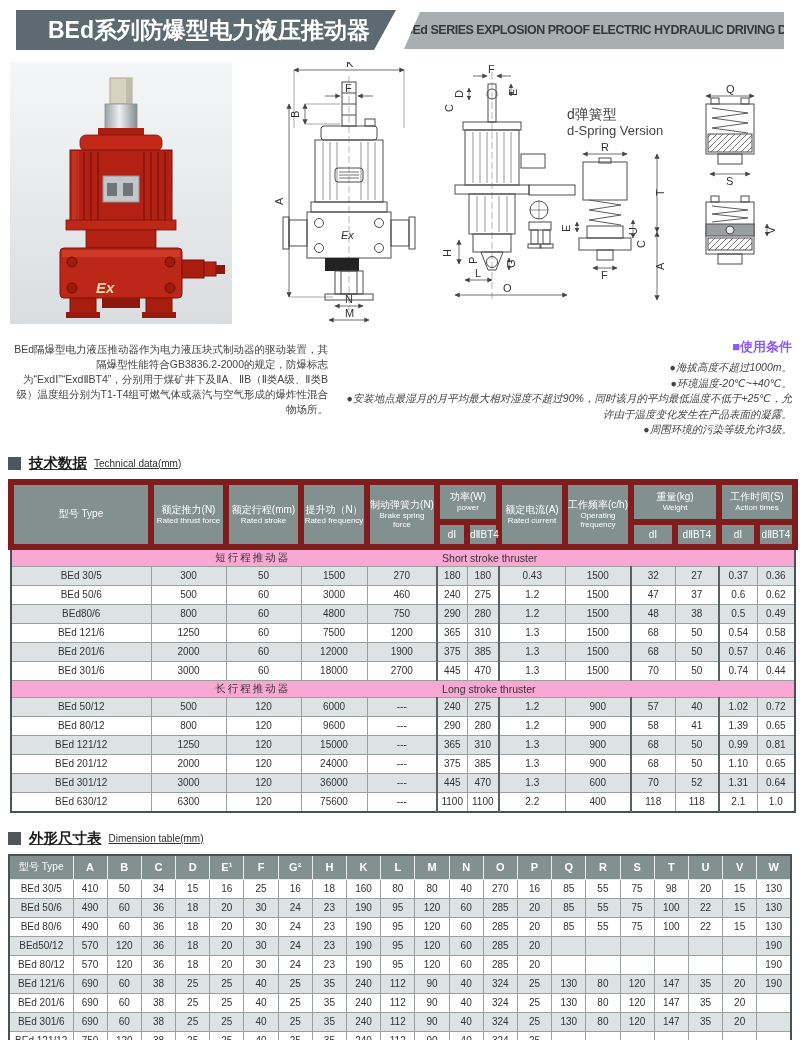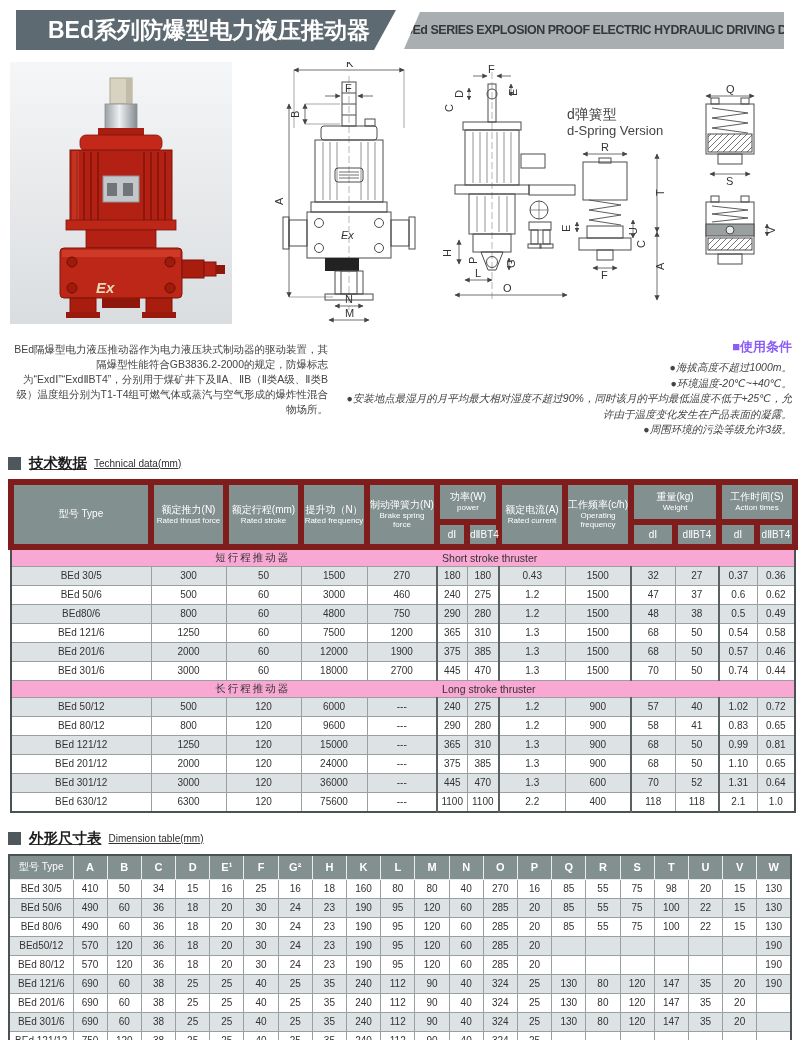--- a/index.html
+++ b/index.html
@@ -517,21 +517,21 @@
           <td data-name="value-cell">800</td>
           <td data-name="value-cell">120</td>
           <td data-name="value-cell">9600</td>
           <td data-name="value-cell">---</td>
           <td data-name="value-cell">290</td>
           <td data-name="value-cell">280</td>
           <td data-name="value-cell">1.2</td>
           <td data-name="value-cell">900</td>
           <td data-name="value-cell">58</td>
           <td data-name="value-cell">41</td>
-          <td data-name="value-cell">0.83</td>
+          <td data-name="value-cell">1.39</td>
           <td data-name="value-cell">0.65</td>
         </tr>
         <tr data-name="tech-table-row" class="alt">
           <td data-name="model-cell">BEd 121/12</td>
           <td data-name="value-cell">1250</td>
           <td data-name="value-cell">120</td>
           <td data-name="value-cell">15000</td>
           <td data-name="value-cell">---</td>
           <td data-name="value-cell">365</td>
           <td data-name="value-cell">310</td>

